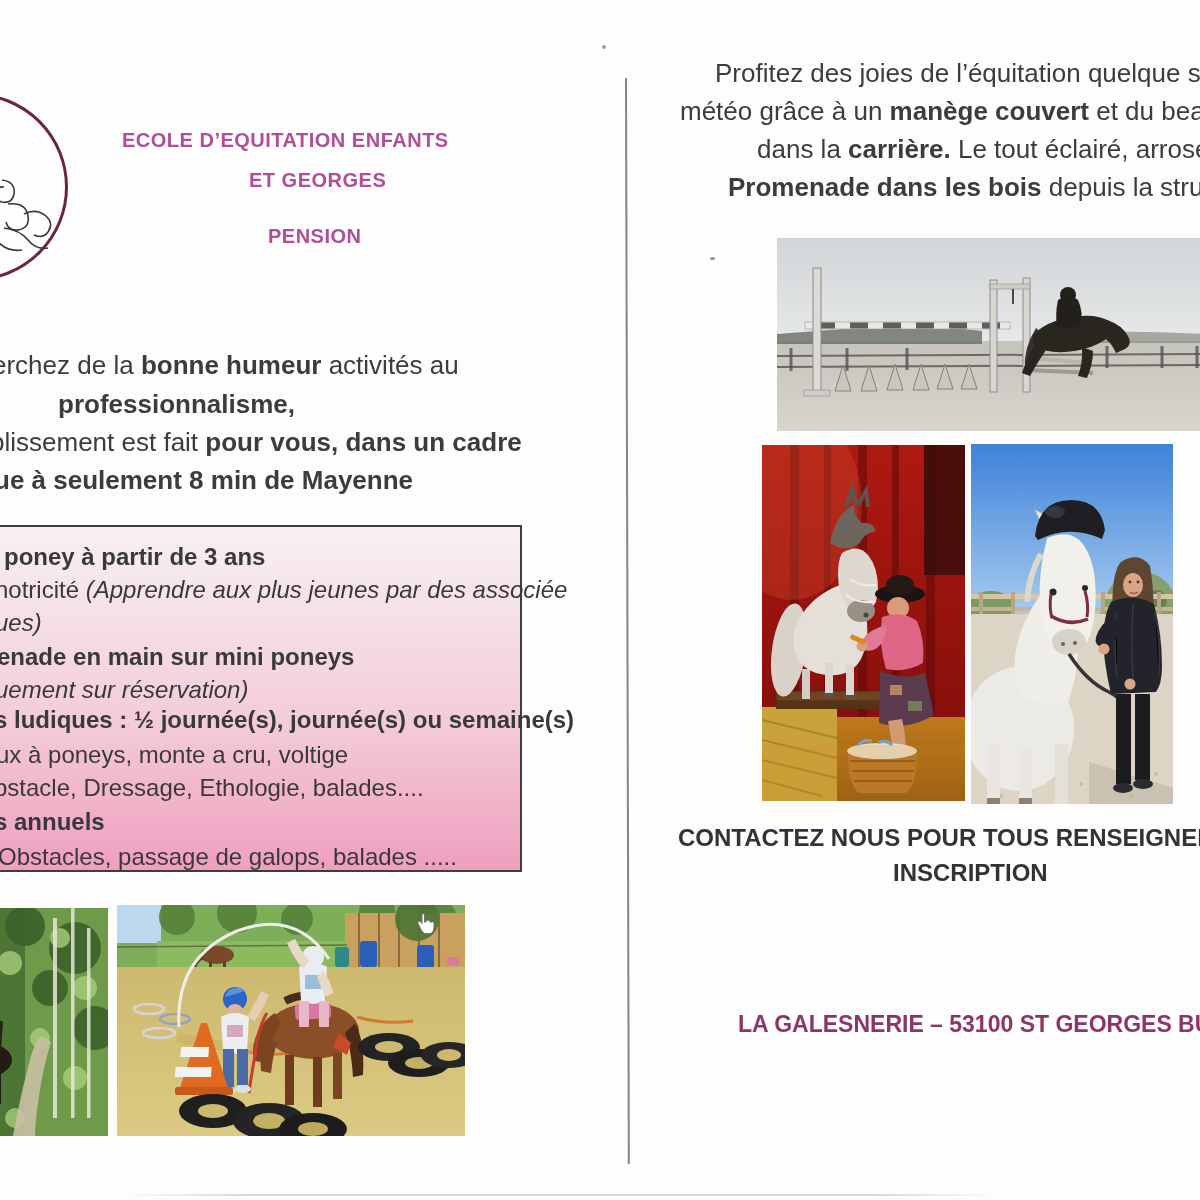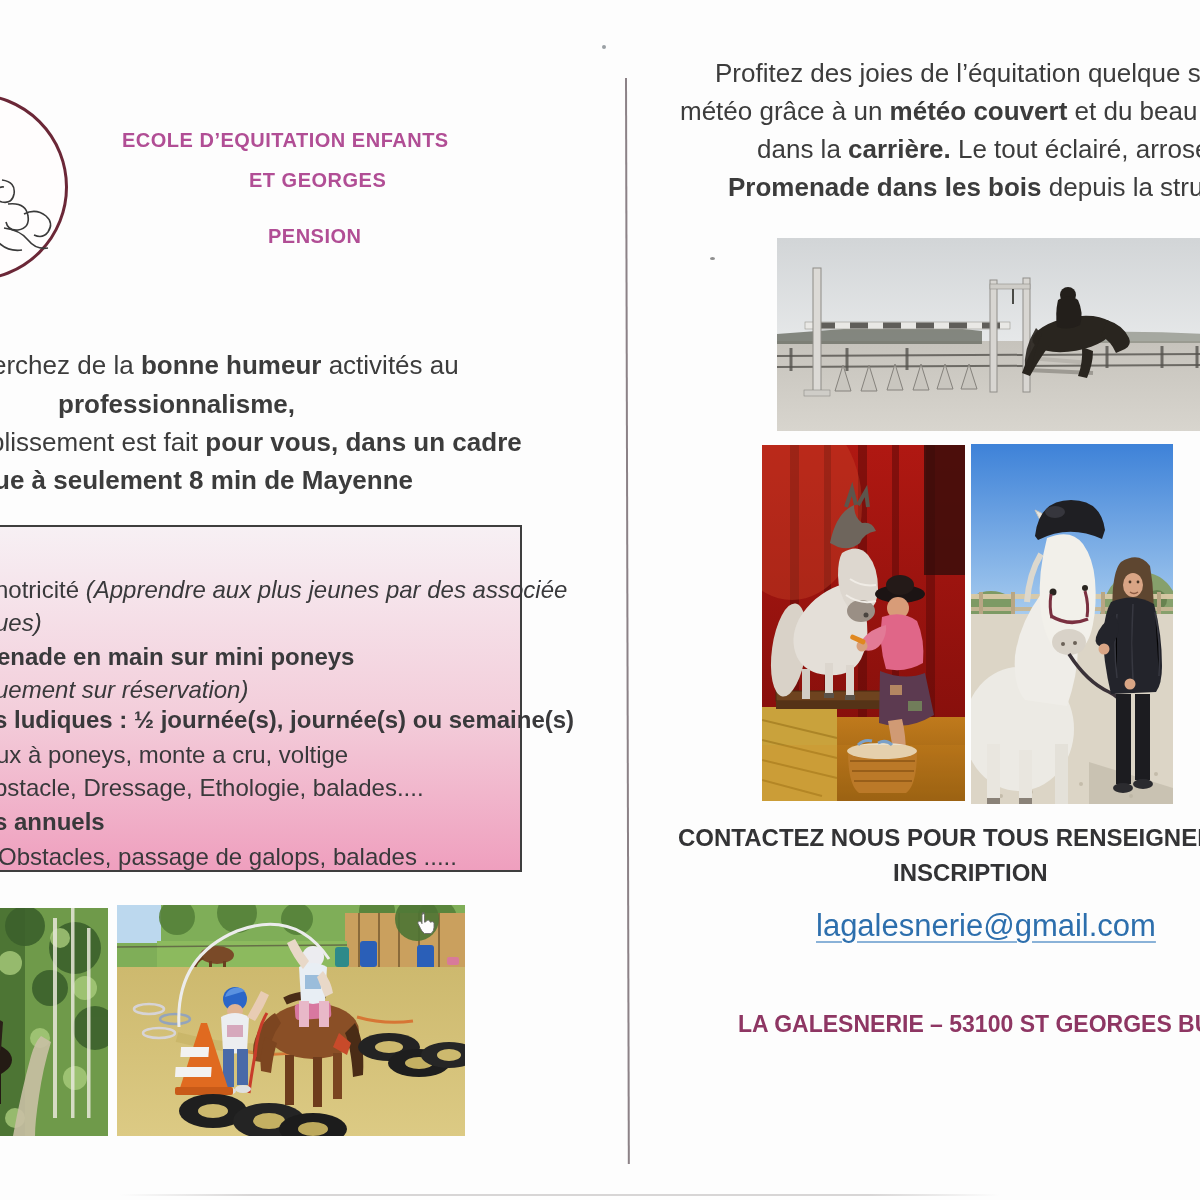--- a/index.html
+++ b/index.html
@@ -47,20 +47,21 @@
   <div class="title-ln" style="left:122px;top:129px;">ECOLE D’EQUITATION ENFANTS</div>
   <div class="title-ln" style="left:249px;top:169px;">ET GEORGES</div>
   <div class="title-ln" style="left:268px;top:225px;">PENSION</div>
 
   <div class="ln" style="left:-8px;top:350px;"><span>erchez de la </span><span class="b">bonne humeur</span><span> activités au</span></div>
   <div class="ln b" style="left:58px;top:389px;">professionnalisme,</div>
   <div class="ln" style="left:-10px;top:427px;"><span>blissement est fait </span><span class="b">pour vous, dans un cadre</span></div>
   <div class="ln b" style="left:-6px;top:465px;">ue à seulement 8 min de Mayenne</div>
 
   <div id="activity-box">
+    <div class="bx b" style="left:27px;top:16px;">poney à partir de 3 ans</div>
     <div class="bx" style="left:18px;top:49px;"><span>notricité </span><span class="i">(Apprendre aux plus jeunes par des associée</span></div>
     <div class="bx i" style="left:18px;top:82px;">ues)</div>
     <div class="bx b" style="left:20px;top:116px;">enade en main sur mini poneys</div>
     <div class="bx i" style="left:18px;top:149px;">uement sur réservation)</div>
     <div class="bx b" style="left:17px;top:179px;">s ludiques : ½ journée(s), journée(s) ou semaine(s)</div>
     <div class="bx" style="left:19px;top:214px;">ux à poneys, monte a cru, voltige</div>
     <div class="bx" style="left:17px;top:247px;">bstacle, Dressage, Ethologie, balades....</div>
     <div class="bx b" style="left:17px;top:281px;">s annuels</div>
     <div class="bx" style="left:21px;top:316px;">Obstacles, passage de galops, balades .....</div>
   </div>
@@ -223,21 +224,21 @@
       </g>
     </svg>
   </div>
 
   <div id="crease"></div>
   <div id="bottom-edge"></div>
   <div class="speck" style="left:602px;top:45px;width:4px;height:4px;"></div>
   <div class="speck" style="left:710px;top:257px;width:5px;height:3px;background:#8f8f8f;"></div>
 
   <div class="ln" style="left:715px;top:58px;">Profitez des joies de l’équitation quelque soi</div>
-  <div class="ln" style="left:680px;top:96px;"><span>météo grâce à un </span><span class="b">météo couvert</span><span> et du beau t</span></div>
+  <div class="ln" style="left:680px;top:96px;"><span>météo grâce à un </span><span class="b">manège couvert</span><span> et du beau t</span></div>
   <div class="ln" style="left:757px;top:134px;"><span>dans la </span><span class="b">carrière.</span><span> Le tout éclairé, arrosé.</span></div>
   <div class="ln" style="left:728px;top:172px;"><span class="b">Promenade dans les bois</span><span> depuis la structur</span></div>
 
   <div class="photo" style="left:777px;top:238px;width:427px;height:193px;">
     <svg width="427" height="193" viewBox="0 0 427 193">
       <defs>
         <linearGradient id="skyg" x1="0" y1="0" x2="0" y2="1">
           <stop offset="0" stop-color="#d2d5d7"></stop>
             <stop offset="1" stop-color="#e7e9ea"></stop>
         </linearGradient>
@@ -433,16 +434,15 @@
         <rect x="145" y="250" width="15" height="90" fill="#1c1c20"></rect>
         <rect x="164" y="250" width="15" height="86" fill="#1c1c20"></rect>
         <ellipse cx="152" cy="344" rx="10" ry="5" fill="#2b2b2f"></ellipse>
         <ellipse cx="172" cy="340" rx="10" ry="5" fill="#2b2b2f"></ellipse>
       </g>
     </svg>
   </div>
 
   <div class="contact-h" style="left:678px;top:824px;">CONTACTEZ NOUS POUR TOUS RENSEIGNEMEN</div>
   <div class="contact-h" style="left:893px;top:859px;">INSCRIPTION</div>
-  <a id="email-link" style="left:816px;top:908px;" href="#">lagalesnerie@gmail.com</a>
   <div class="plum" style="left:738px;top:1011px;">LA GALESNERIE – 53100 ST GEORGES BUTTAVEN</div>
 
 </div>
 
 </body></html>

